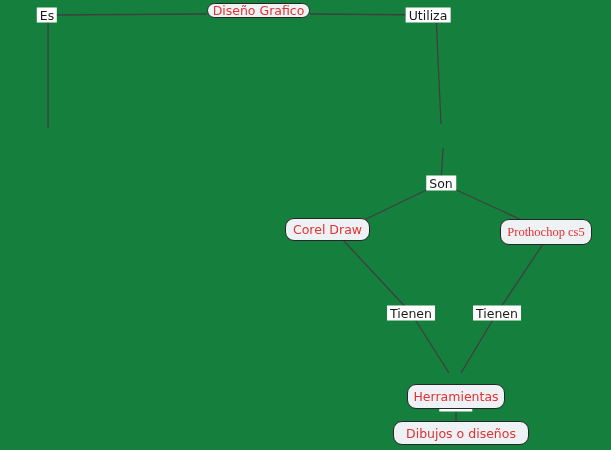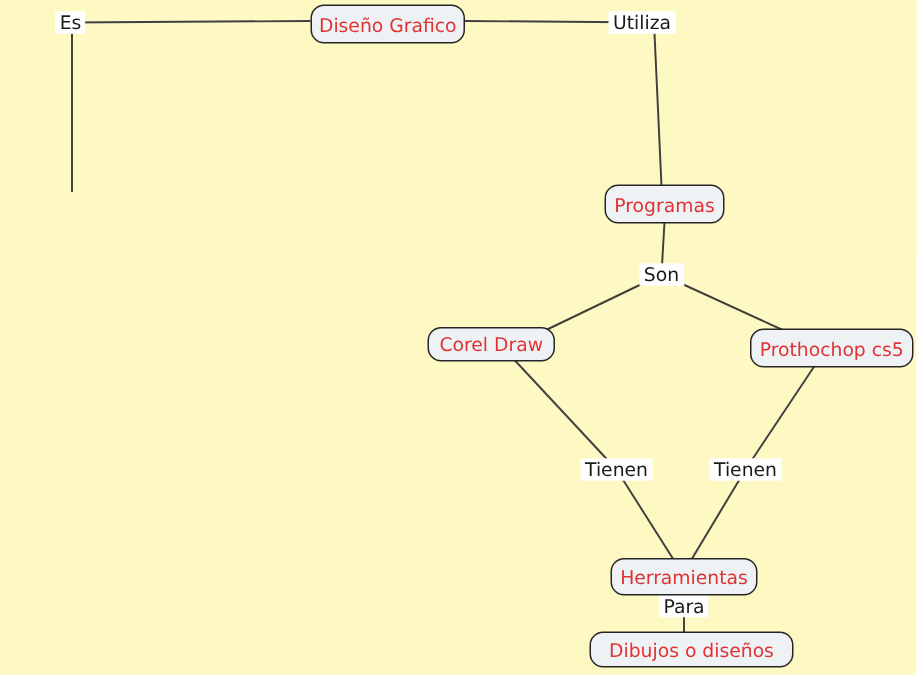--- a/index.html
+++ b/index.html
@@ -5,21 +5,21 @@
   html, body {
     margin: 0;
     padding: 0;
     background: #ffffff;
     font-family: "DejaVu Sans", "Liberation Sans", sans-serif;
   }
   .canvas {
     position: relative;
     width: 611px;
     height: 450px;
-    background: #fef9c3;
+    background: #15803d;
     overflow: hidden;
   }
   .edges {
     position: absolute;
     left: 0;
     top: 0;
     width: 611px;
     height: 450px;
   }
   .edges line {
@@ -71,20 +71,19 @@
     <line x1="456" y1="396" x2="456" y2="422"></line>
   </svg>
 
   <span class="link-label" style="left:47px;  top:15px;">Es</span>
   <span class="link-label" style="left:428px; top:15px;">Utiliza</span>
   <span class="link-label" style="left:441px; top:183px;text-align:center;">Son</span>
   <span class="link-label" style="left:411px; top:313px;">Tienen</span>
   <span class="link-label" style="left:497px; top:313px;">Tienen</span>
   <span class="link-label" style="left:456px; top:404px;">Para</span>
 
-  <div class="node" style="left:207px; top:3px;   width:103px; height:26px;">Diseño Grafico</div>
-  <div class="node" style="left:403px; top:123px; width:80px;  height:26px;">Programas</div>
+  <div class="node" style="left:207px; top:3px;   width:103px; height:15px;">Diseño Grafico</div>
   <div class="node" style="left:285px; top:218px; width:85px;  height:23px;">Corel Draw</div>
-  <div class="node" style="left:500px; top:219px; width:109px; height:26px;">Prothochop cs5</div>
-  <div class="node" style="left:407px; top:372px; width:98px;  height:25px;">Herramientas</div>
+  <div class="node" style="left:500px; top:219px; width:92px; height:26px;font-family:Liberation Serif, serif;">Prothochop cs5</div>
+  <div class="node" style="left:407px; top:384px; width:98px;  height:25px;">Herramientas</div>
   <div class="node" style="left:393px; top:421px; width:136px; height:24px;">Dibujos o diseños</div>
 
 </div>
 
 </body></html>

